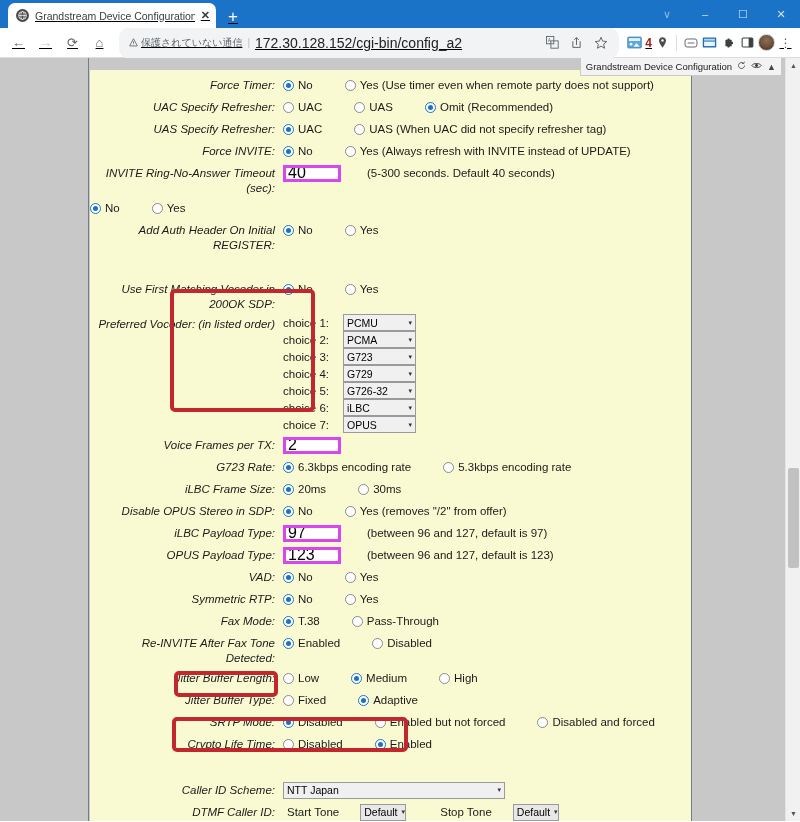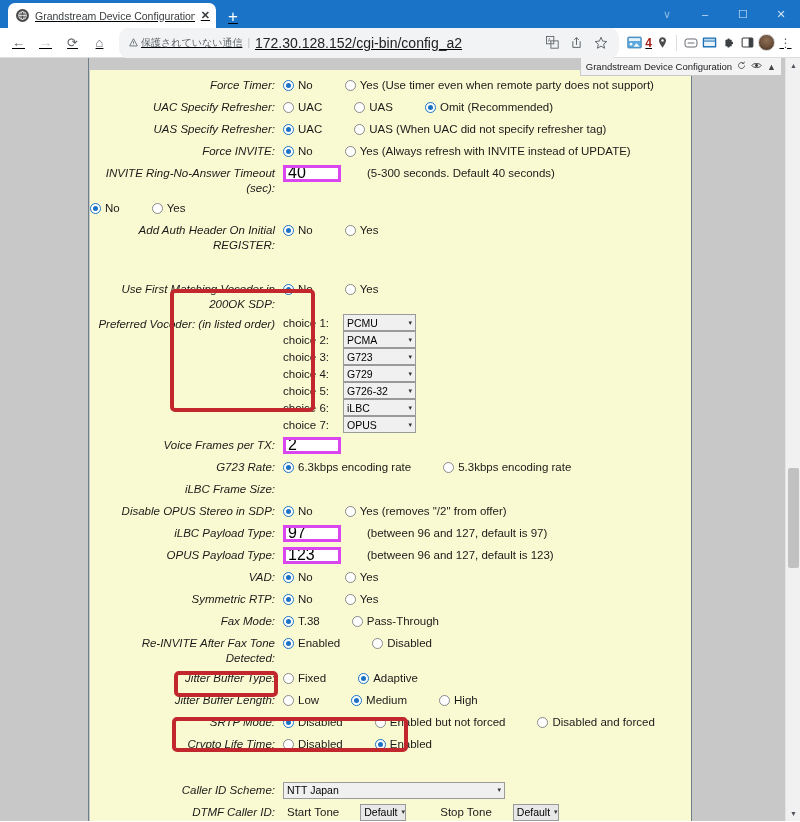--- a/index.html
+++ b/index.html
@@ -615,20 +615,30 @@
                 <span class="opt-label">6.3kbps encoding rate</span>
               </span>
               <span class="opt">
                 <span class="radio"></span>
                 <span class="opt-label">5.3kbps encoding rate</span>
               </span>
             </div>
           </div>
           <div class="row">
             <div class="lbl">iLBC Frame Size:</div>
+            <div class="ctl">
+              <span class="opt">
+                <span class="radio on"></span>
+                <span class="opt-label">20ms</span>
+              </span>
+              <span class="opt">
+                <span class="radio"></span>
+                <span class="opt-label">30ms</span>
+              </span>
+            </div>
           </div>
           <div class="row">
             <div class="lbl">Disable OPUS Stereo in SDP:</div>
             <div class="ctl">
               <span class="opt">
                 <span class="radio on"></span>
                 <span class="opt-label">No</span>
               </span>
               <span class="opt">
                 <span class="radio"></span>
@@ -696,46 +706,46 @@
                 <span class="radio on"></span>
                 <span class="opt-label">Enabled</span>
               </span>
               <span class="opt">
                 <span class="radio"></span>
                 <span class="opt-label">Disabled</span>
               </span>
             </div>
           </div>
           <div class="row">
+            <div class="lbl">Jitter Buffer Length:</div>
+            <div class="ctl">
+              <span class="opt">
+                <span class="radio"></span>
+                <span class="opt-label">Low</span>
+              </span>
+              <span class="opt">
+                <span class="radio on"></span>
+                <span class="opt-label">Medium</span>
+              </span>
+              <span class="opt">
+                <span class="radio"></span>
+                <span class="opt-label">High</span>
+              </span>
+            </div>
+          </div>
+          <div class="row">
             <div class="lbl">Jitter Buffer Type:</div>
             <div class="ctl">
               <span class="opt">
                 <span class="radio"></span>
                 <span class="opt-label">Fixed</span>
               </span>
               <span class="opt">
                 <span class="radio on"></span>
                 <span class="opt-label">Adaptive</span>
-              </span>
-            </div>
-          </div>
-          <div class="row">
-            <div class="lbl">Jitter Buffer Length:</div>
-            <div class="ctl">
-              <span class="opt">
-                <span class="radio"></span>
-                <span class="opt-label">Low</span>
-              </span>
-              <span class="opt">
-                <span class="radio on"></span>
-                <span class="opt-label">Medium</span>
-              </span>
-              <span class="opt">
-                <span class="radio"></span>
-                <span class="opt-label">High</span>
               </span>
             </div>
           </div>
           <div class="row">
             <div class="lbl">SRTP Mode:</div>
             <div class="ctl">
               <span class="opt">
                 <span class="radio on"></span>
                 <span class="opt-label">Disabled</span>
               </span>

